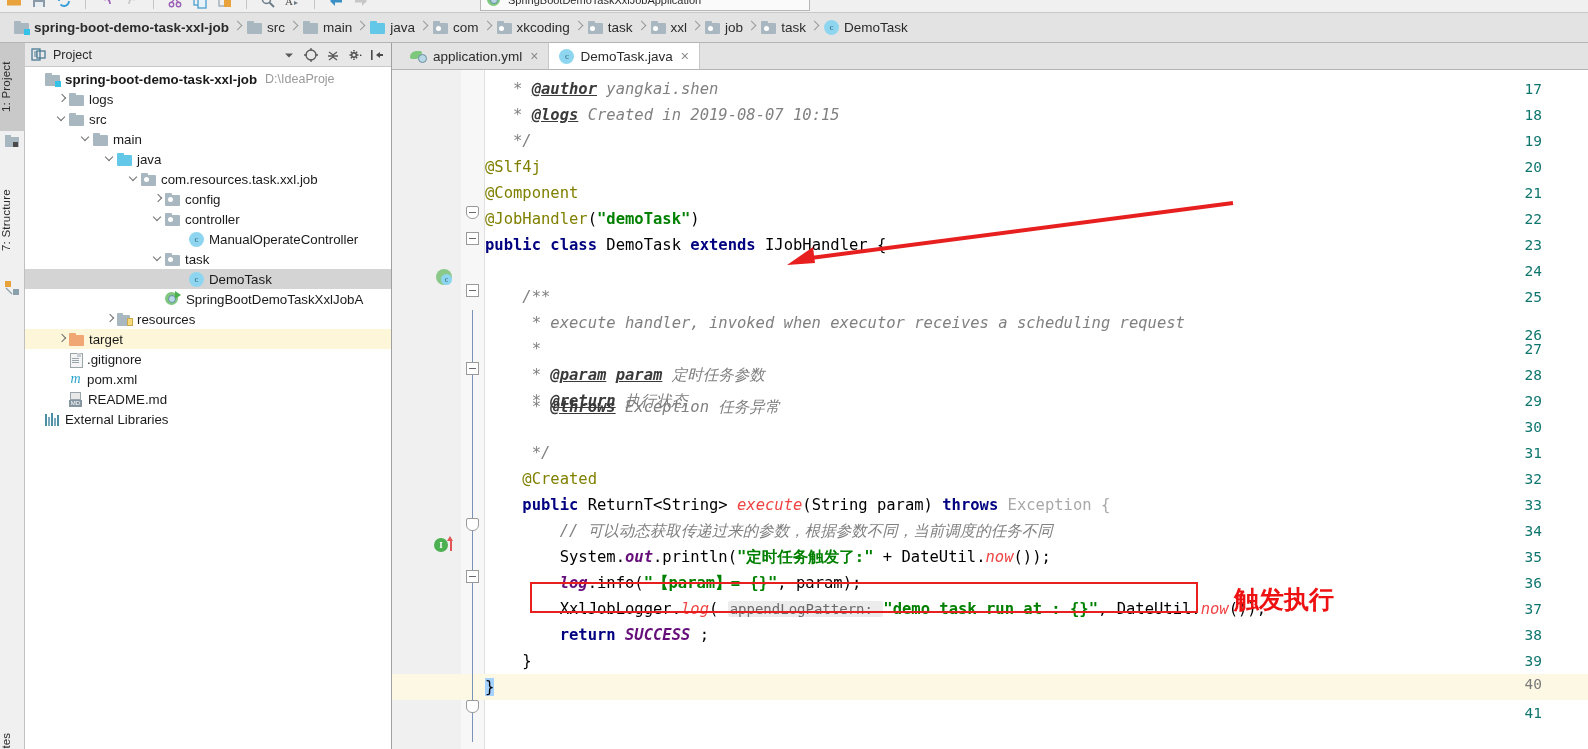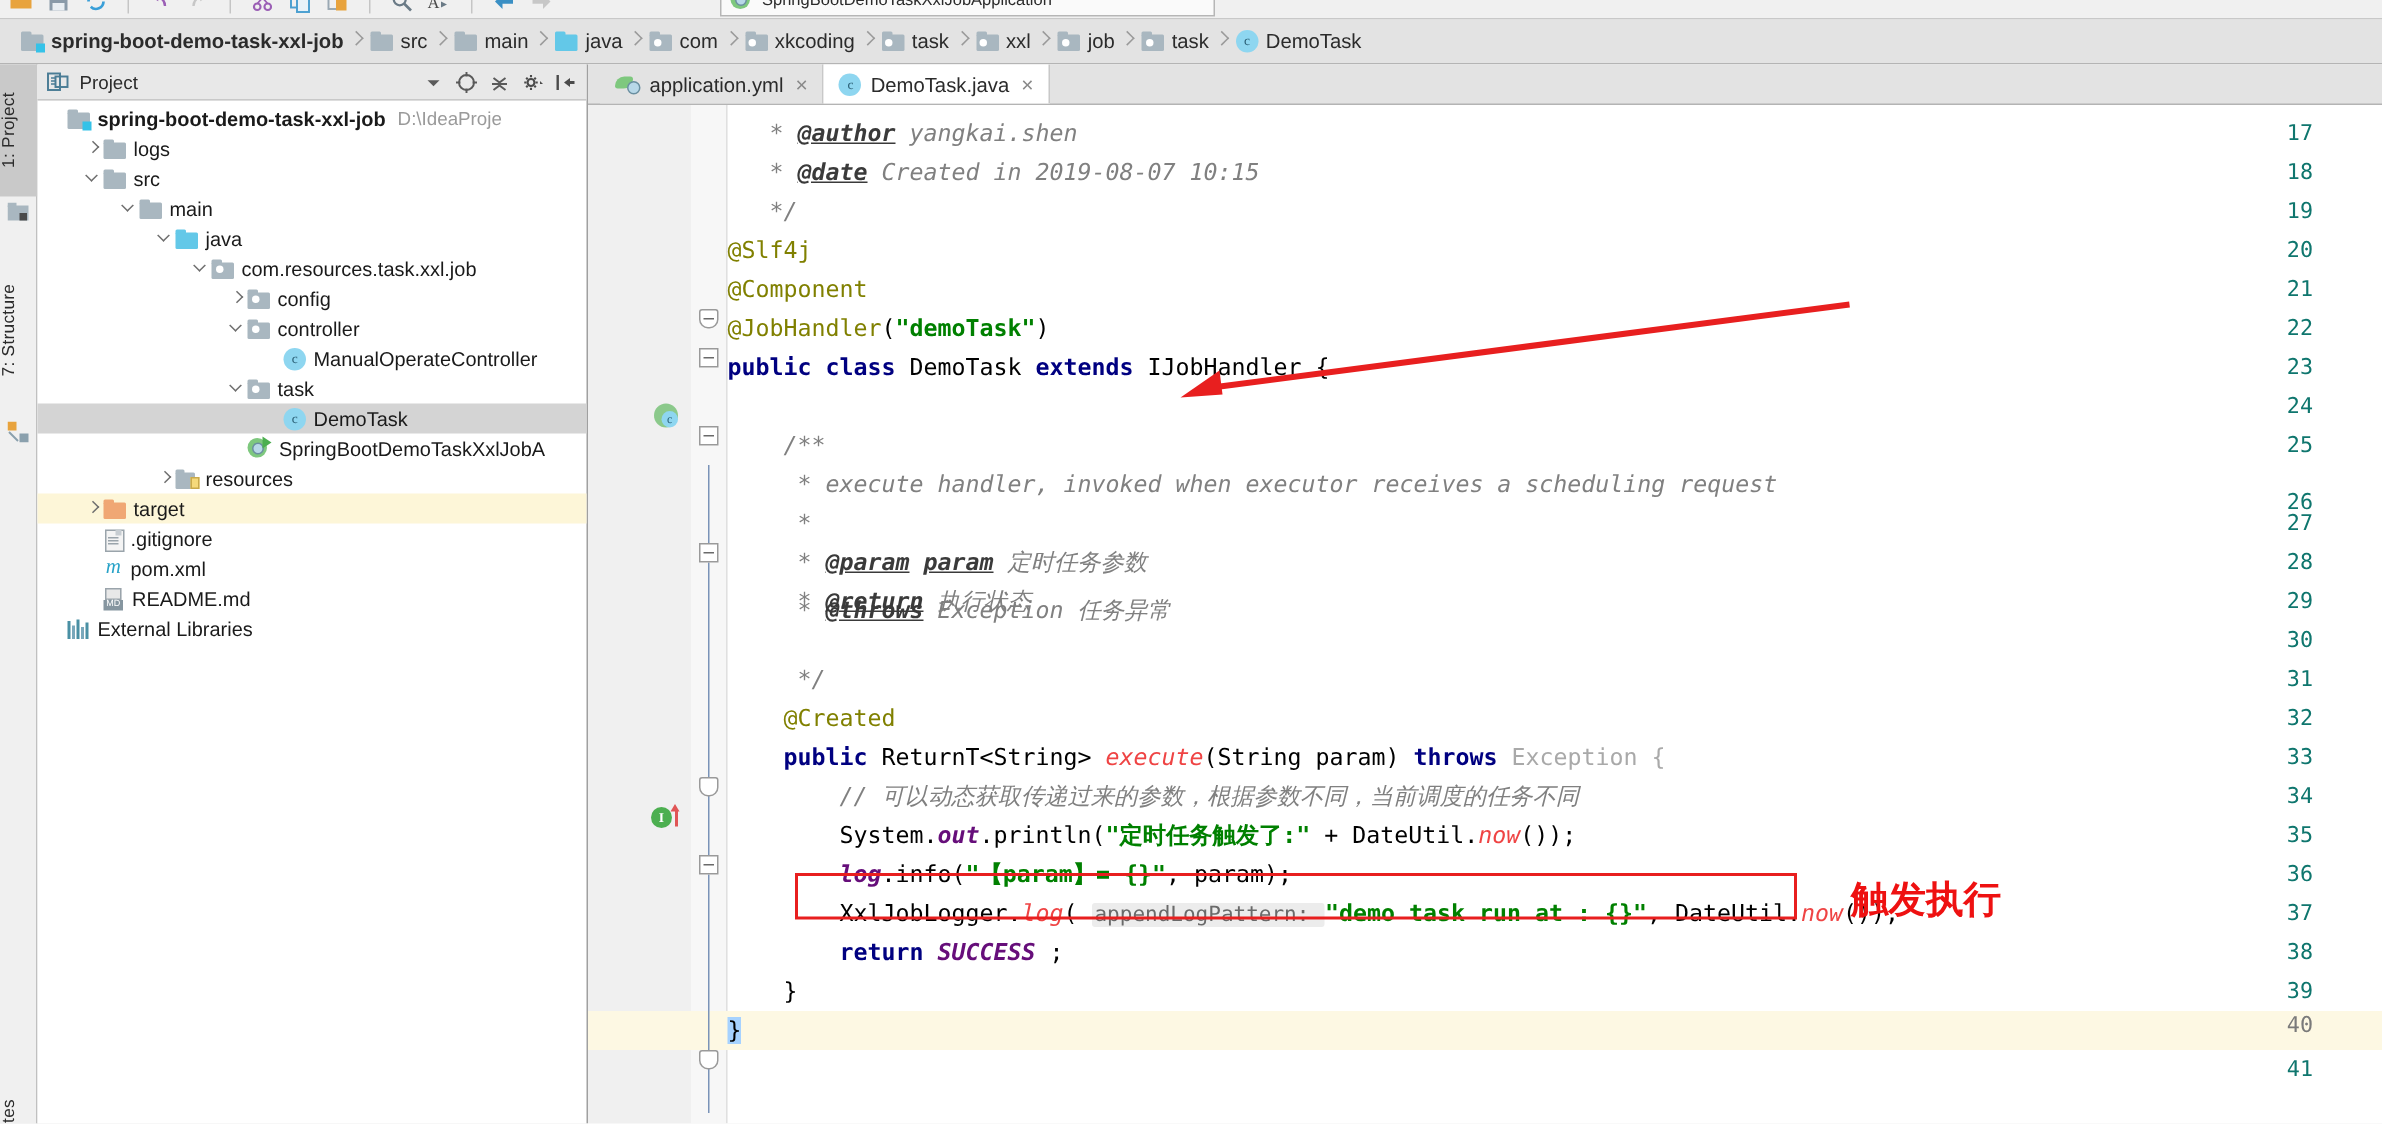--- a/index.html
+++ b/index.html
@@ -610,21 +610,21 @@
           <span class="x">×</span>
         </div>
       </div>
     <div class="codearea">
       <div class="gutter"></div>
       <div class="foldcol"></div>
       <div id="codelines">
           <div class="lnum" style="top: 6px;">17</div>
           <div class="codeline" style="top: 6px;"><span class="cmtdoc">   * </span><span class="doctag">@author</span><span class="cmtdoc"> yangkai.shen</span></div>
           <div class="lnum" style="top: 32px;">18</div>
-          <div class="codeline" style="top: 32px;"><span class="cmtdoc">   * </span><span class="doctag">@date</span><span class="cmtdoc"> Created in 2019-08-07 10:15</span></div>
+          <div class="codeline" style="top: 32px;"><span class="cmtdoc">   * </span><span class="doctag">@logs</span><span class="cmtdoc"> Created in 2019-08-07 10:15</span></div>
           <div class="lnum" style="top: 58px;">19</div>
           <div class="codeline" style="top: 58px;"><span class="cmtdoc">   */</span></div>
           <div class="lnum" style="top: 84px;">20</div>
           <div class="codeline" style="top: 84px;"><span class="ann">@Slf4j</span></div>
           <div class="lnum" style="top: 110px;">21</div>
           <div class="codeline" style="top: 110px;"><span class="ann">@Component</span></div>
           <div class="lnum" style="top: 136px;">22</div>
           <div class="codeline" style="top: 136px;"><span class="ann">@JobHandler</span><span>(</span><span class="str">"demoTask"</span><span>)</span></div>
           <div class="lnum" style="top: 162px;">23</div>
           <div class="codeline" style="top: 162px;"><span class="kw">public class </span><span>DemoTask </span><span class="kw">extends </span><span>IJobHandler {</span></div>

